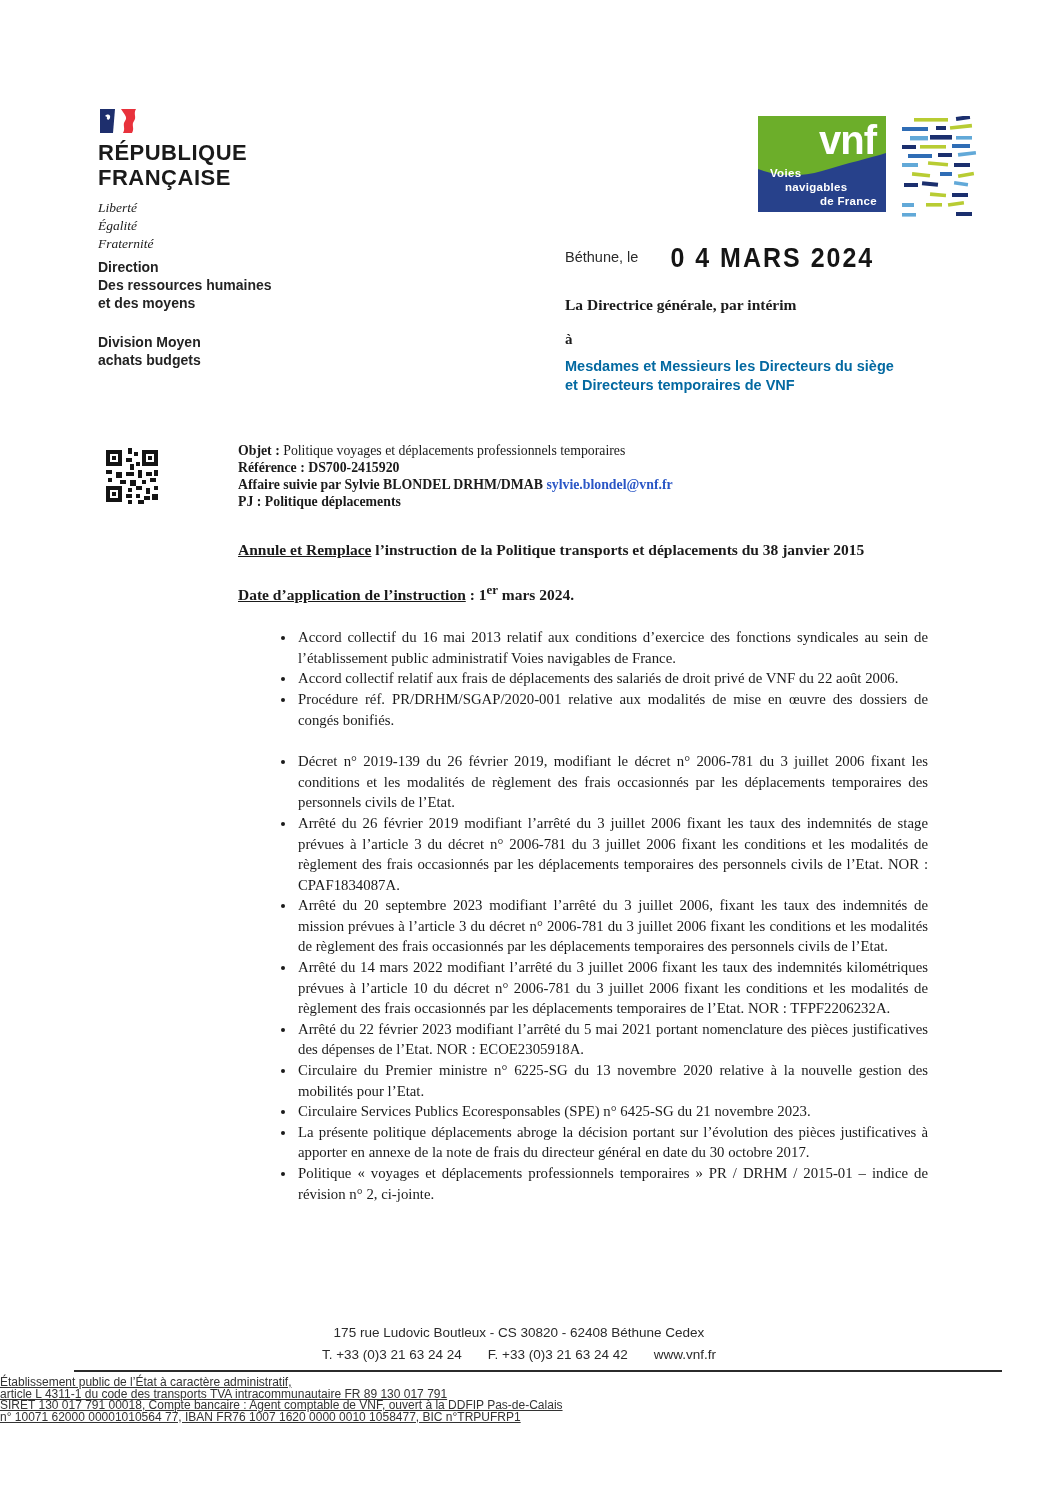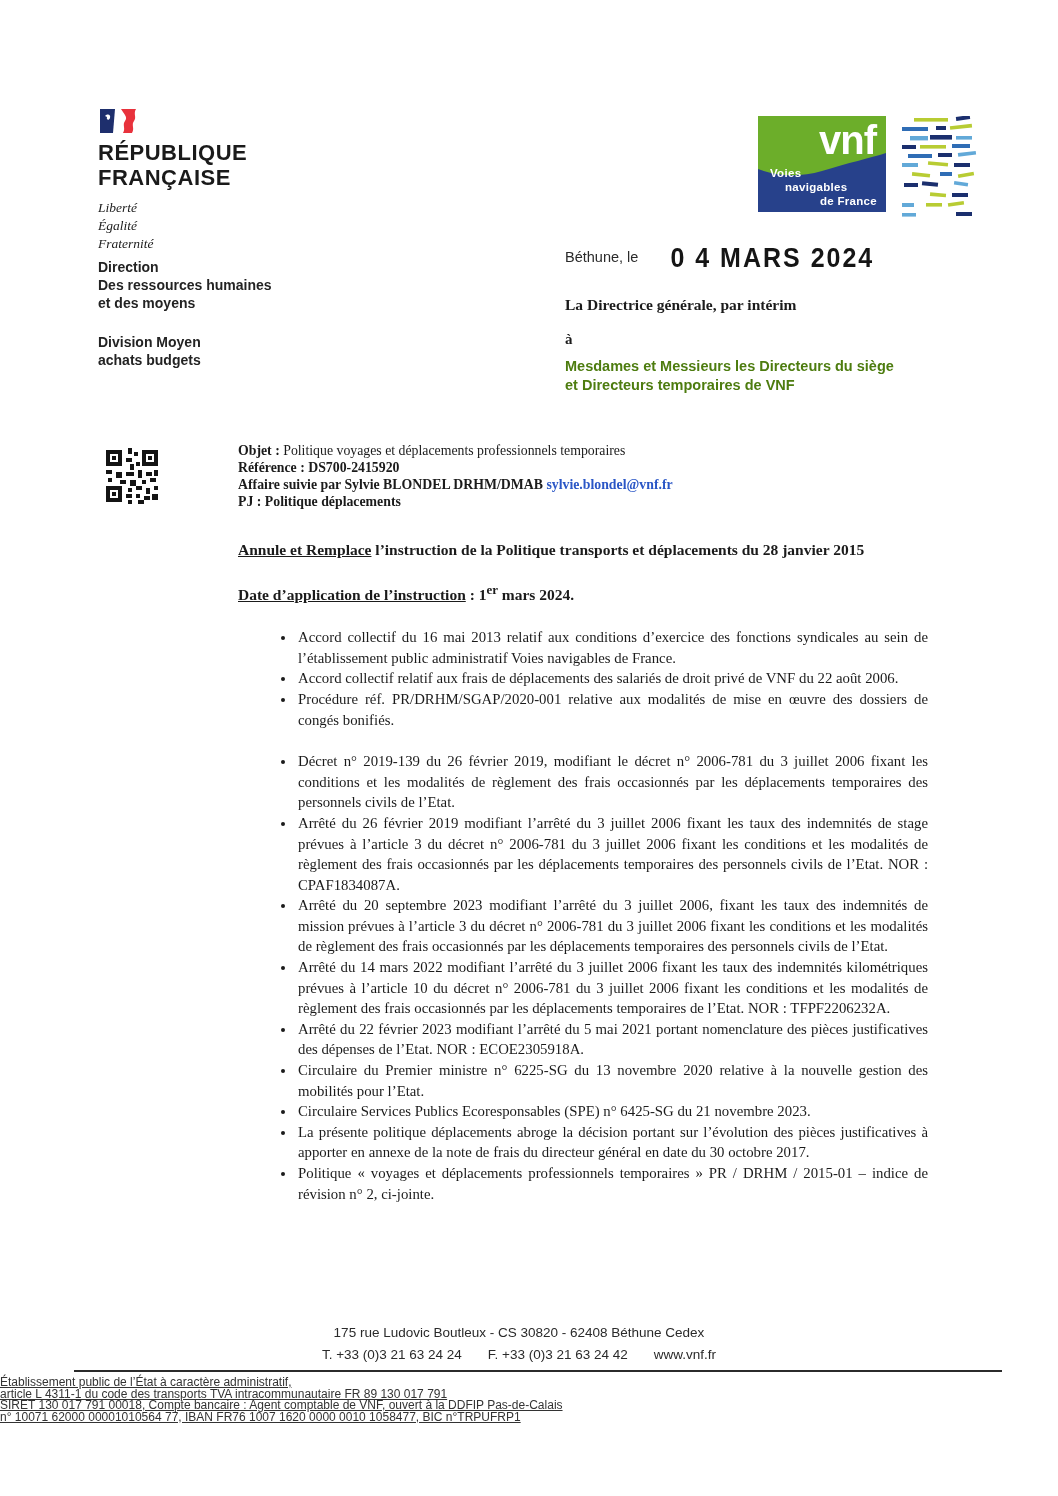--- a/index.html
+++ b/index.html
@@ -31,21 +31,21 @@
   .vnf-dashes{margin-left:14px;}
   
   .place-row{position:absolute;left:565px;top:243px;white-space:nowrap;}
   .place-label{font-family:"Liberation Sans",sans-serif;font-size:14.5px;color:#2a2a2a;}
   .date-stamp{display:inline-block;margin-left:28px;vertical-align:-4px;
     font-family:"Liberation Sans",sans-serif;font-weight:700;font-size:25px;
     letter-spacing:2px;transform:scaleY(1.12);color:#151515;}
   .from-line{position:absolute;left:565px;top:296px;font-weight:700;font-size:15.5px;}
   .a-line{position:absolute;left:565px;top:331px;font-weight:700;font-size:15px;}
   .to-lines{position:absolute;left:565px;top:357px;
-    font-family:"Liberation Sans",sans-serif;font-weight:700;font-size:14.5px;line-height:19px;color:#4d7c0f;}
+    font-family:"Liberation Sans",sans-serif;font-weight:700;font-size:14.5px;line-height:19px;color:#0369a1;}
   
   .qr{position:absolute;left:104px;top:446px;}
   .meta-block{position:absolute;left:238px;top:442px;font-size:13.8px;line-height:17px;}
   .meta-block .b{font-weight:700;}
   .email-link{color:var(--link-blue,#2a56c6);font-weight:700;cursor:pointer;}
   
   .main{position:absolute;left:238px;top:541px;width:690px;}
   .h-line{font-size:15.5px;font-weight:700;margin:0 0 23px 0;}
   .h-line .u{text-decoration:underline;}
   .refs-line{font-size:15px;margin:0 0 1px 0;}
@@ -194,21 +194,21 @@
   </svg>
 
   <div class="meta-block">
     <div><span class="b">Objet :</span><span> Politique voyages et déplacements professionnels temporaires</span></div>
     <div class="b">Référence : DS700-2415920</div>
     <div><span class="b">Affaire suivie par Sylvie BLONDEL DRHM/DMAB </span><span class="email-link">sylvie.blondel@vnf.fr</span></div>
     <div class="b">PJ : Politique déplacements</div>
   </div>
 
   <div class="main">
-    <p class="h-line"><span class="u">Annule et Remplace</span><span> l’instruction de la Politique transports et déplacements du 28 janvier 2015</span></p>
+    <p class="h-line"><span class="u">Annule et Remplace</span><span> l’instruction de la Politique transports et déplacements du 38 janvier 2015</span></p>
 
     <p class="h-line"><span class="u">Date d’application de l’instruction</span><span> : 1</span><sup>er</sup><span> mars 2024.</span></p>
 
 
     <ul class="ref-list">
         <li>Accord collectif du 16 mai 2013 relatif aux conditions d’exercice des fonctions syndicales au sein de l’établissement public administratif Voies navigables de France.</li>
         <li>Accord collectif relatif aux frais de déplacements des salariés de droit privé de VNF du 22 août 2006.</li>
         <li>Procédure réf. PR/DRHM/SGAP/2020-001 relative aux modalités de mise en œuvre des dossiers de congés bonifiés.</li>
       </ul>
     <ul class="ref-list">

